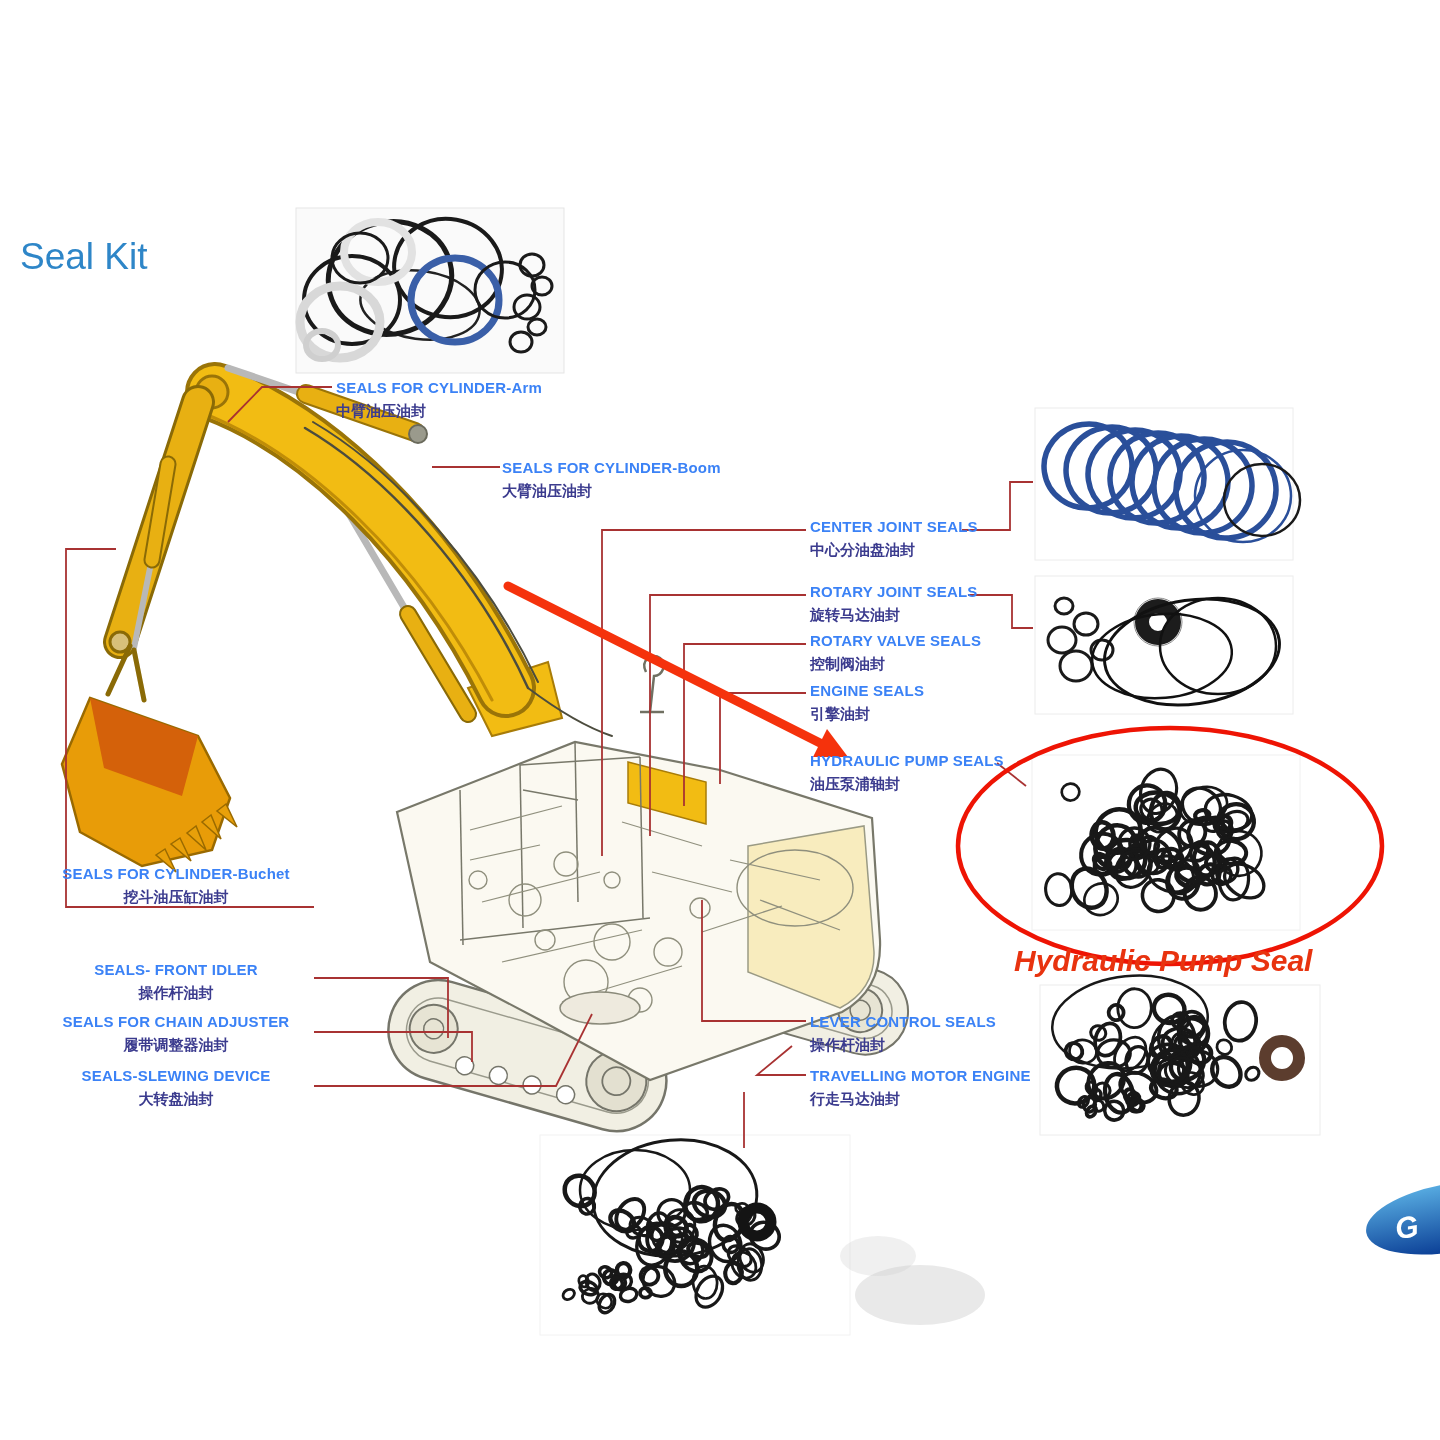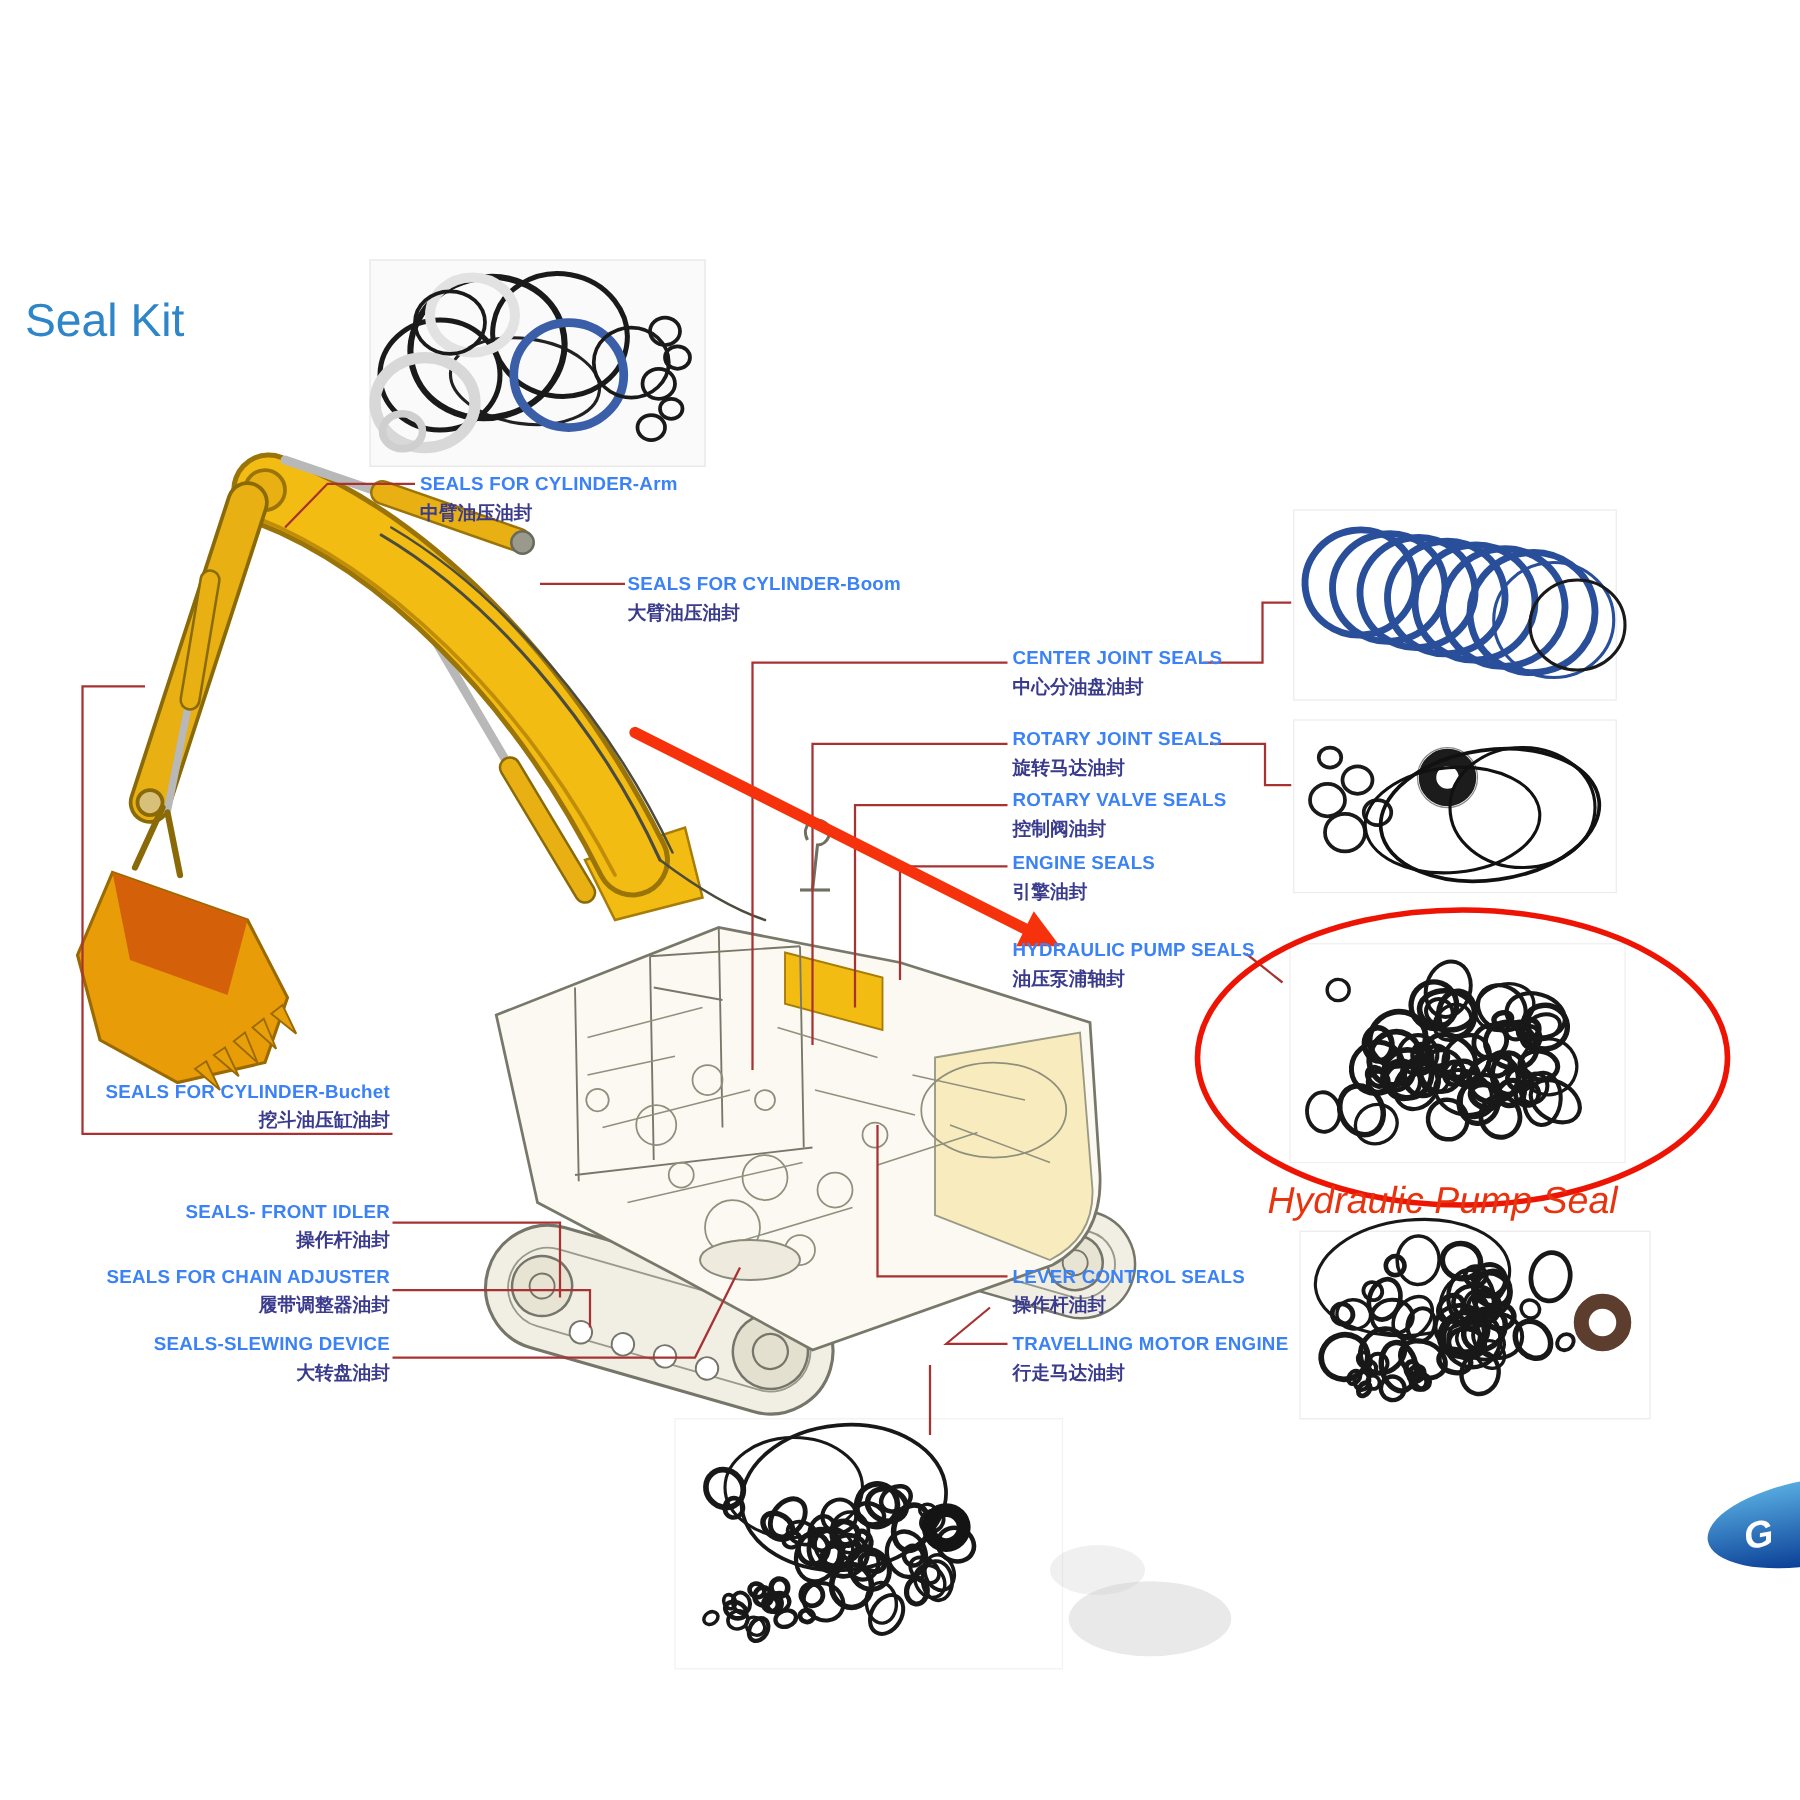--- a/index.html
+++ b/index.html
@@ -3,23 +3,23 @@
 <meta charset="utf-8">
 <style>
   *{margin:0;padding:0;box-sizing:border-box}
   html,body{width:1440px;height:1440px}
   body{position:relative;background:#ffffff;overflow:hidden;
        font-family:"Liberation Sans","DejaVu Sans",sans-serif}
   svg{position:absolute;left:0;top:0}
   .lbl{position:absolute;z-index:5}
   .lbl .en{font-size:15px;font-weight:bold;color:#3b82f6;line-height:19px;letter-spacing:.2px;white-space:nowrap}
   .lbl .zh{font-size:15px;font-weight:bold;color:#3b3b8e;line-height:20px;margin-top:4px;white-space:nowrap}
-  .lbl.right{text-align:right}
+  .lbl.right{text-align:center}
   #title{position:absolute;left:20px;top:236px;font-size:37px;font-weight:normal;color:#2e86c8;z-index:5}
-  #hl-text{position:absolute;left:1014px;top:944px;font-size:30px;font-weight:normal;font-style:italic;color:#e8330f;z-index:6;white-space:nowrap}
+  #hl-text{position:absolute;left:1014px;top:944px;font-size:30px;font-weight:bold;font-style:italic;color:#e8330f;z-index:6;white-space:nowrap}
 </style>
 </head>
 <body>
 
 <svg id="art" width="1440" height="1440" viewBox="0 0 1440 1440">
   <defs>
     <linearGradient id="logoGrad" x1="0" y1="0" x2="0" y2="1">
       <stop offset="0" stop-color="#56aae0"></stop>
       <stop offset="1" stop-color="#0b3f96"></stop>
     </linearGradient>

